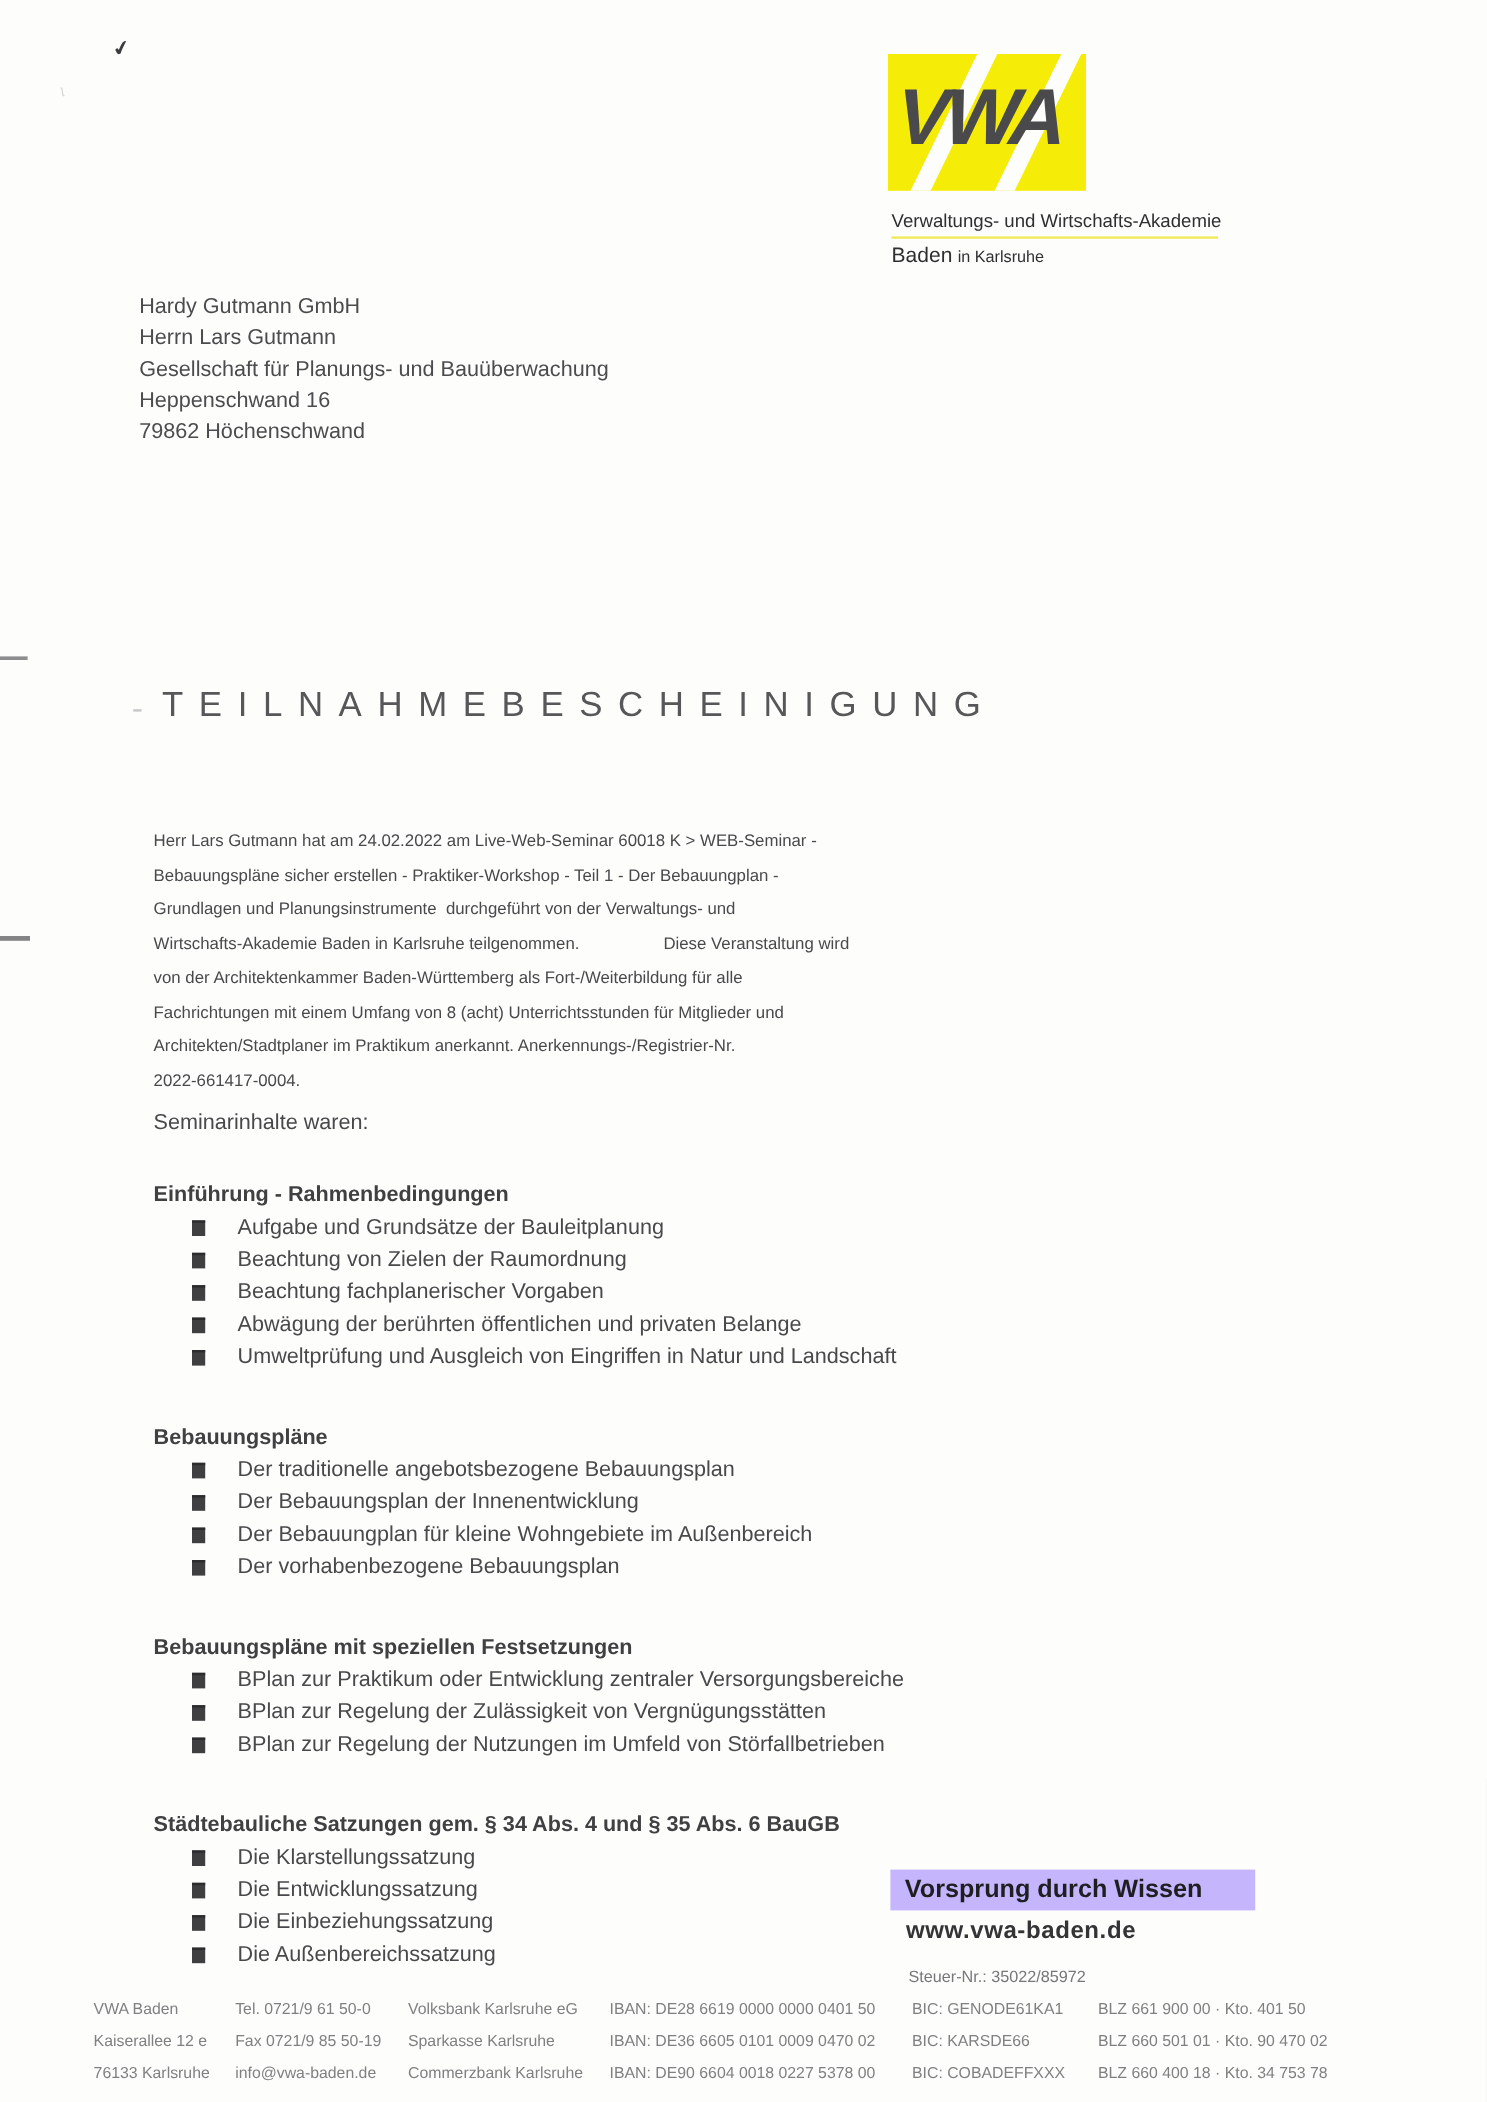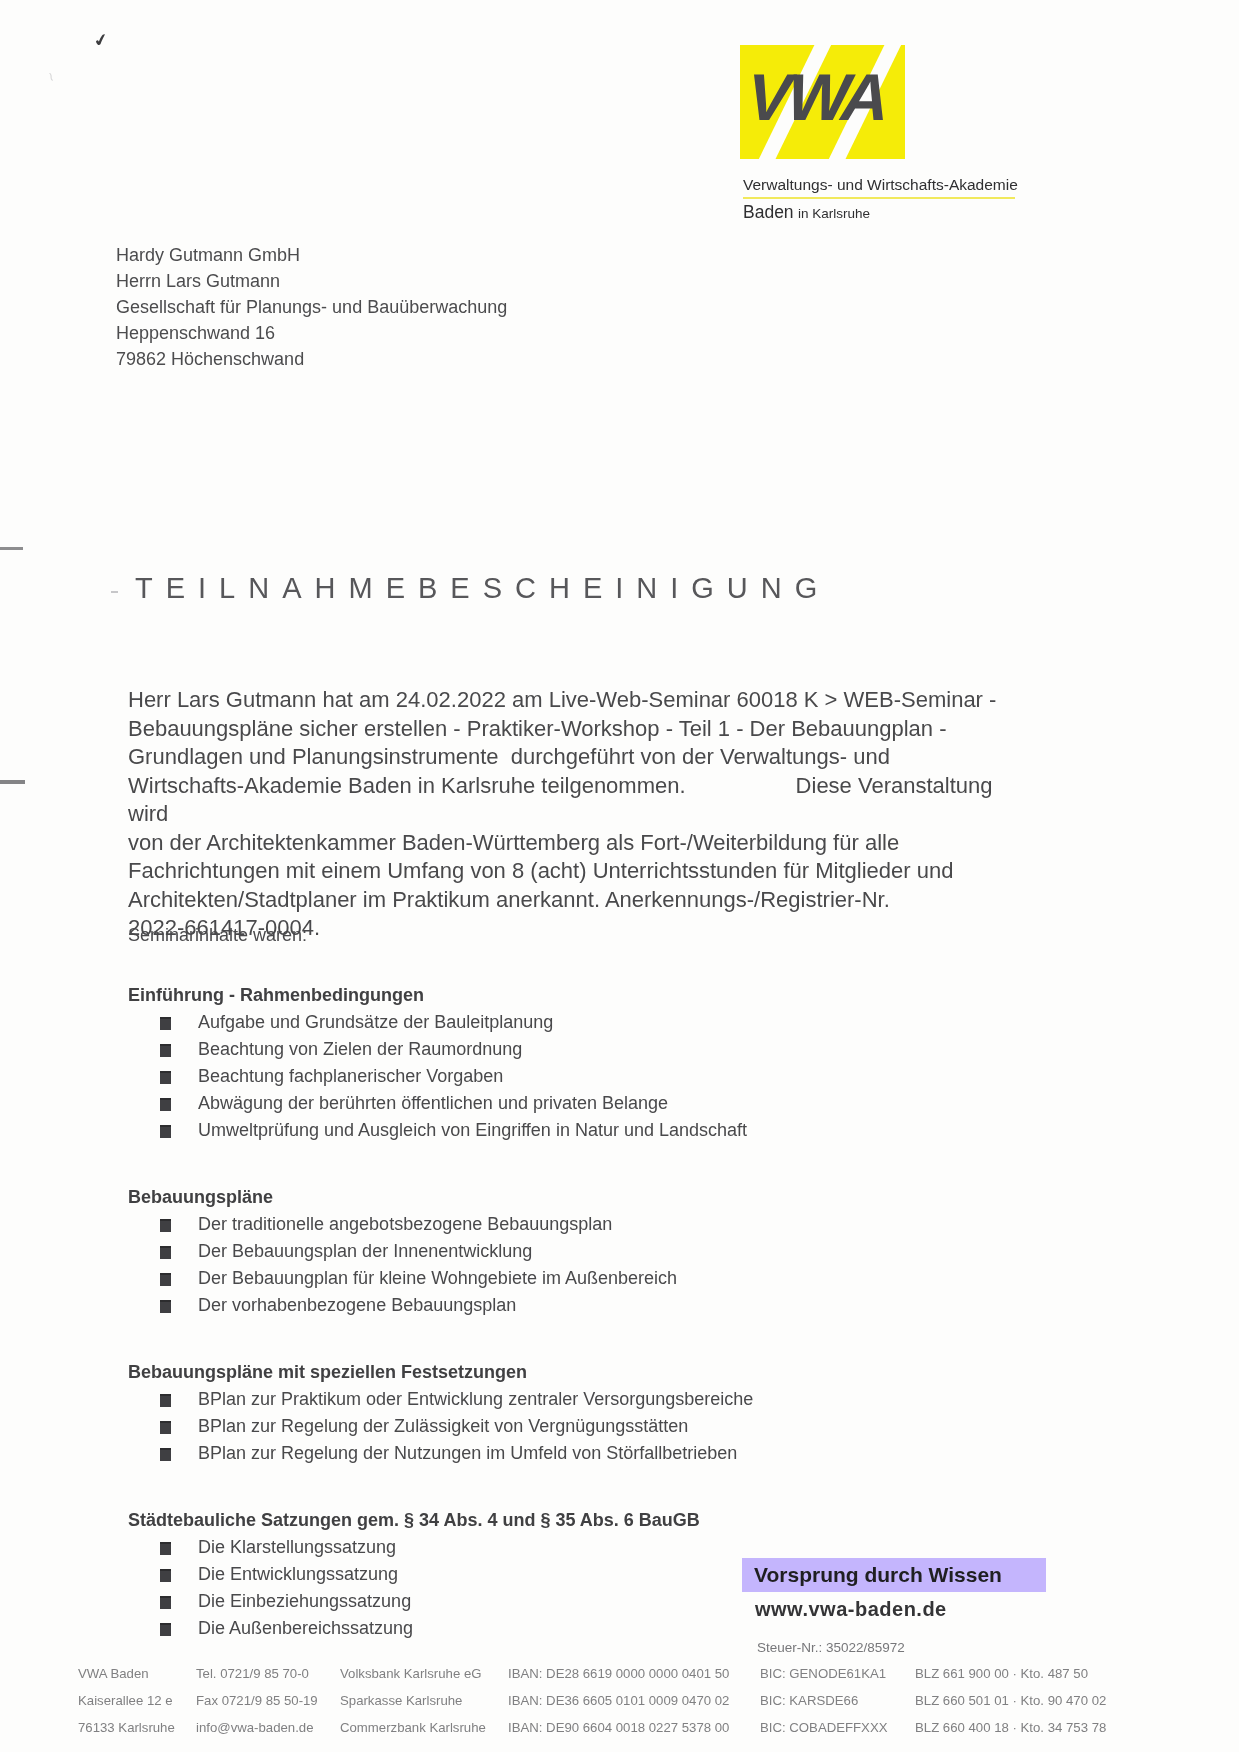--- a/index.html
+++ b/index.html
@@ -38,21 +38,21 @@
   
   .recipient{position:absolute;left:116px;top:242px;font-size:18px;line-height:26px;
     color:#4c4c4e;}
 
   
   .title{position:absolute;left:135px;top:572px;margin:0;
     font-size:29px;font-weight:normal;letter-spacing:13px;color:#57575a;}
 
   
   .body-text{position:absolute;left:128px;top:686px;width:880px;
-    font-size:22px;line-height:28.5px;color:#49494b;}
+    font-size:14px;line-height:28.5px;color:#49494b;}
   .body-line{white-space:pre-wrap;}
 
   
   .seminar-intro{position:absolute;left:128px;top:925px;font-size:18px;color:#49494b;}
   .sections{position:absolute;left:128px;top:952px;width:880px;
     font-size:18px;line-height:27px;color:#49494b;}
   .section-heading{font-weight:bold;color:#404042;margin-top:40px;}
   .section-heading:first-child{margin-top:30px;}
   .bullet-row{display:flex;align-items:flex-start;padding-left:32px;}
   .bullet-square{flex:none;width:11px;height:11px;background:#3f3f42;
@@ -196,39 +196,39 @@
   <div class="website">www.vwa-baden.de</div>
   <div class="tax">Steuer-Nr.: 35022/85972</div>
 
   <div class="footer">
     <div class="fcol fc1">
         <div class="text-line">VWA Baden</div>
         <div class="text-line">Kaiserallee 12 e</div>
         <div class="text-line">76133 Karlsruhe</div>
       </div>
     <div class="fcol fc2">
-        <div class="text-line">Tel. 0721/9 85 70-0</div>
+        <div class="text-line">Tel. 0721/9 61 50-0</div>
         <div class="text-line">Fax 0721/9 85 50-19</div>
         <div class="text-line">info@vwa-baden.de</div>
       </div>
     <div class="fcol fc3">
         <div class="text-line">Volksbank Karlsruhe eG</div>
         <div class="text-line">Sparkasse Karlsruhe</div>
         <div class="text-line">Commerzbank Karlsruhe</div>
       </div>
     <div class="fcol fc4">
         <div class="text-line">IBAN: DE28 6619 0000 0000 0401 50</div>
         <div class="text-line">IBAN: DE36 6605 0101 0009 0470 02</div>
         <div class="text-line">IBAN: DE90 6604 0018 0227 5378 00</div>
       </div>
     <div class="fcol fc5">
         <div class="text-line">BIC: GENODE61KA1</div>
         <div class="text-line">BIC: KARSDE66</div>
         <div class="text-line">BIC: COBADEFFXXX</div>
       </div>
     <div class="fcol fc6">
-        <div class="text-line">BLZ 661 900 00 · Kto. 487 50</div>
+        <div class="text-line">BLZ 661 900 00 · Kto. 401 50</div>
         <div class="text-line">BLZ 660 501 01 · Kto. 90 470 02</div>
         <div class="text-line">BLZ 660 400 18 · Kto. 34 753 78</div>
       </div>
   </div>
 
 </div>
 
 </body></html>

